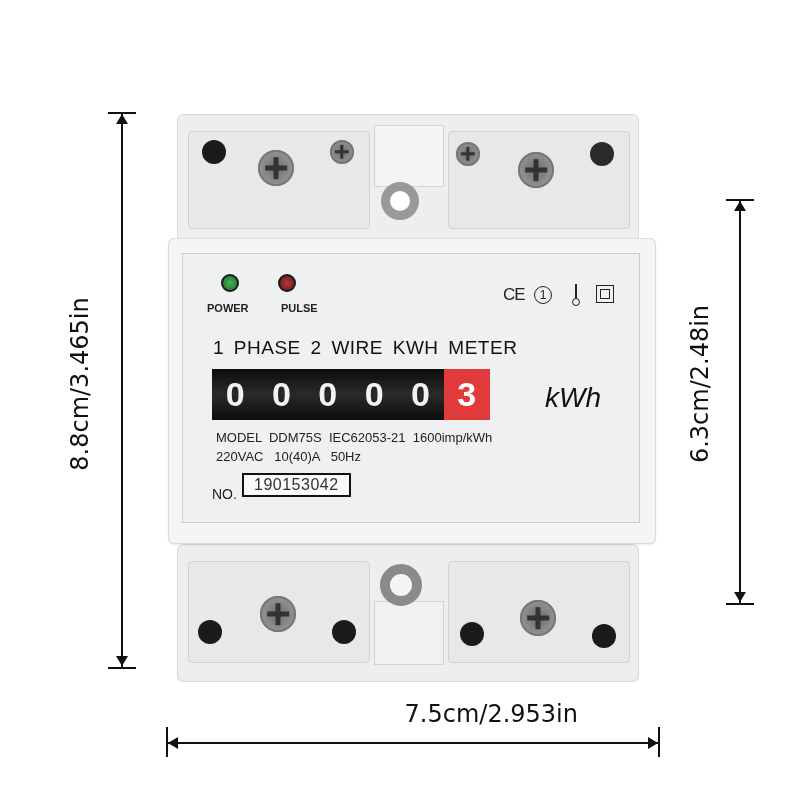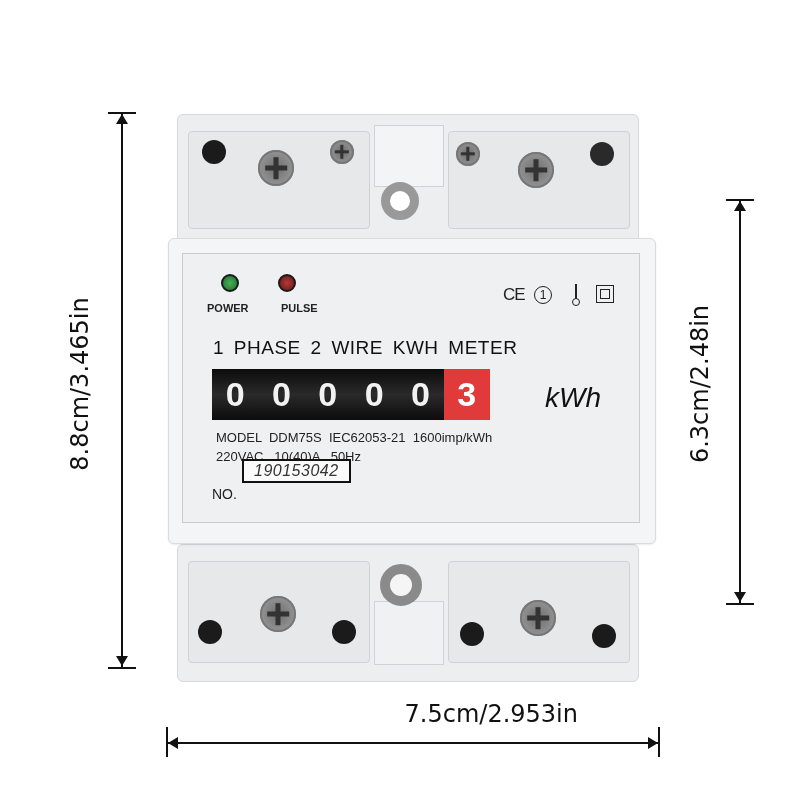--- a/index.html
+++ b/index.html
@@ -105,13 +105,13 @@
   <div class="drum">0</div>
   <div class="drum">0</div>
   <div class="drum red">3</div>
 </div>
 <div class="abs" style="left:545px;top:382px;font-size:28px;color:#111;font-style:italic;">kWh</div>
 
 <div class="abs spec" style="left:216px;top:430px;white-space:pre;">MODEL  DDM75S  IEC62053-21  1600imp/kWh</div>
 <div class="abs spec" style="left:216px;top:449px;white-space:pre;">220VAC   10(40)A   50Hz</div>
 
 <div class="abs" style="left:212px;top:486px;font-size:14px;color:#222;">NO.</div>
-<div class="abs serial" style="left:242px;top:459px;font-style:italic;">190153042</div>
+<div class="abs serial" style="left:242px;top:473px;">190153042</div>
 
 </body></html>

